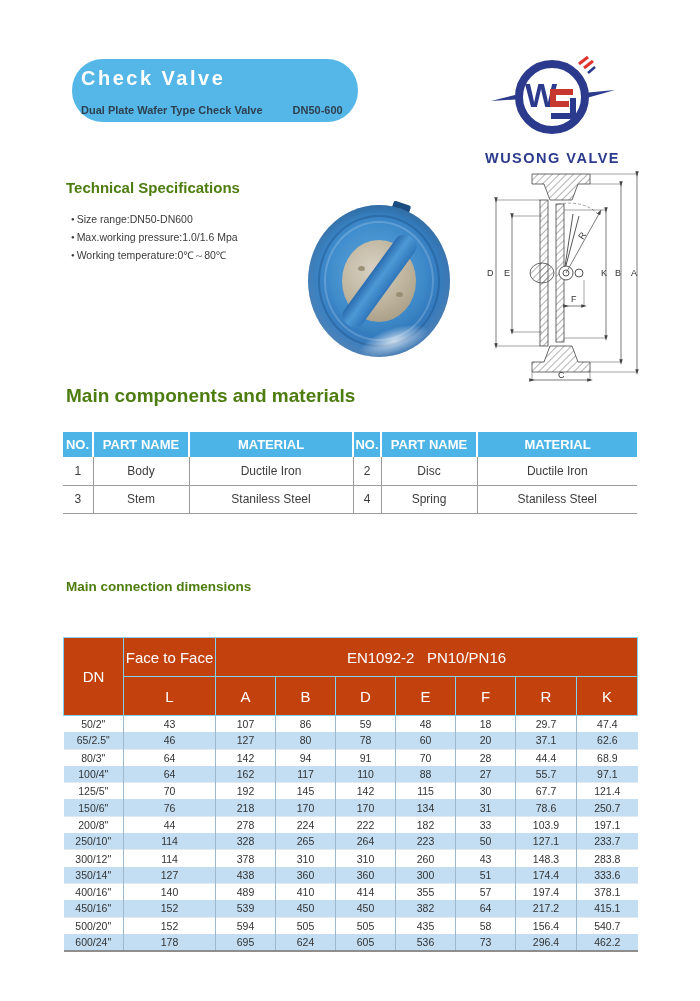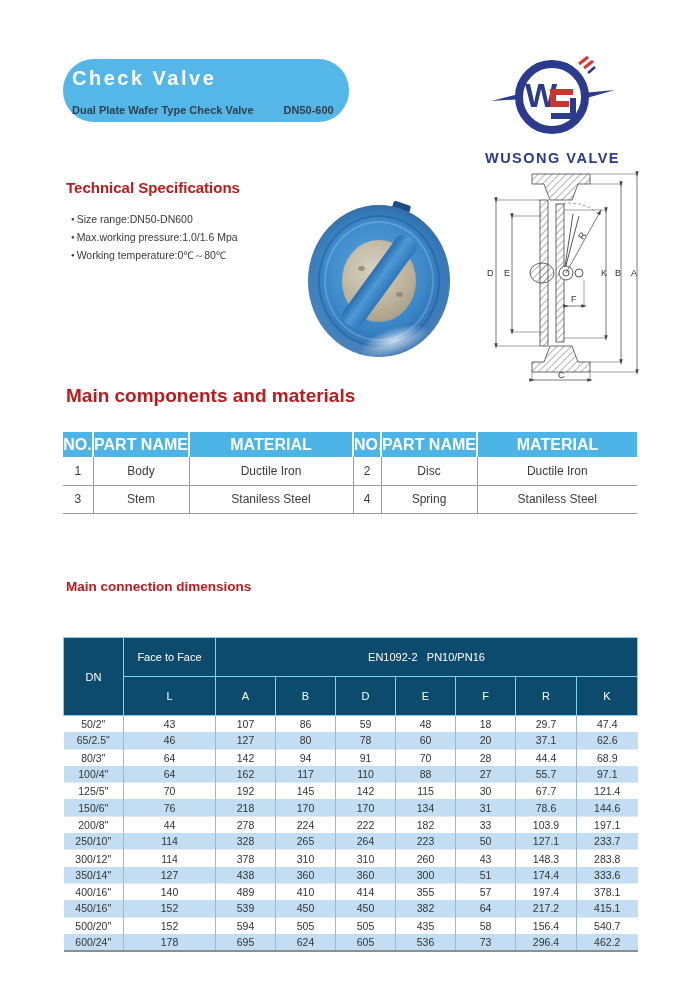--- a/index.html
+++ b/index.html
@@ -1,31 +1,31 @@
 <!DOCTYPE html>
 <html><head>
 <meta charset="utf-8">
 <style>
   * { margin:0; padding:0; box-sizing:border-box; }
   body { background:#ffffff; font-family:"Liberation Sans", sans-serif; }
   .page { position:relative; width:700px; height:1001px; background:#fff; overflow:hidden; }
 
   
-  .banner { position:absolute; left:63px; top:59px; width:286px; height:63px;
+  .banner { position:absolute; left:72px; top:59px; width:286px; height:63px;
             background:#55b7e8; padding:8px 10px 0 9px;border-radius:31px; }
   .banner-title { color:#ffffff; font-size:20px; font-weight:bold; letter-spacing:2.5px; }
   .banner-sub { margin-top:14px; font-size:11px; color:#2f4050; font-weight:bold; display:flex; }
   .banner-sub .model { margin-left:30px; }
 
   
   .logo { position:absolute; left:480px; top:52px; width:145px; text-align:center; }
   .logo-text { margin-top:4px; color:#2b3a8c; font-weight:bold; font-size:14.5px; letter-spacing:1.5px; }
 
   
-  .sec-heading { position:absolute; left:66px; color:#b91c1c; font-weight:bold; }
+  .sec-heading { position:absolute; left:66px; color:#4d7c0f; font-weight:bold; }
   .h-tech { top:179px; font-size:15px; }
   .h-comp { top:385px; font-size:19px; }
   .h-dims { top:579px; font-size:13.5px; }
 
   
   .bullets { position:absolute; left:71px; top:210px; list-style:none; }
   .bullets li { font-size:10.5px; color:#3a3a3a; line-height:18px; }
   .bullets li::before { content:"●"; font-size:6px; vertical-align:2px; margin-right:2px; color:#3a3a3a; }
 
   
@@ -54,31 +54,31 @@
   
   .drawing { position:absolute; left:480px; top:168px; }
   .drawing text { font-size:9px; fill:#333; font-family:"Liberation Sans", sans-serif; }
 
   
   table { border-collapse:collapse; table-layout:fixed; }
   th, td { text-align:center; vertical-align:middle; overflow:hidden; white-space:nowrap; }
 
   
   .comp-table { position:absolute; left:63px; top:432px; width:574px; }
-  .comp-table thead th { background:#4cb4e7; color:#fff; font-size:16px; font-weight:bold;
+  .comp-table thead th { background:#4cb4e7; color:#fff; font-size:13px; font-weight:bold;
     height:25px; border-left:2px solid #fff; }
   .comp-table thead th:first-child { border-left:none; }
   .comp-table tbody td { height:28px; font-size:12px; color:#3c3c3c;
     border:1px solid #9b9b9b; border-top:none; }
   .comp-table tbody td:first-child { border-left:none; }
   .comp-table tbody td:last-child { border-right:none; }
 
   
   .dims-table { position:absolute; left:63px; top:637px; width:574px; }
-  .dims-table thead th { background:#0c4a6e; color:#fff; font-size:11px; font-weight:normal;
+  .dims-table thead th { background:#c2410c; color:#fff; font-size:15px; font-weight:normal;
     height:39px; border:1px solid #7fd0f2; white-space:pre; }
   .dims-table tbody td { height:16.8px; font-size:10.5px; color:#333;
     border-left:1px solid #9db8cc; border-right:1px solid #9db8cc; }
   .dims-table tbody td:first-child { border-left:none; }
   .dims-table tbody td:last-child { border-right:none; }
   .dims-table tbody tr:nth-child(even) td { background:#c3def2; }
   .dims-table tbody tr:nth-child(odd) td { background:#ffffff; border-top:1px solid #e2e9ef; }
   .dims-table tbody tr:last-child td { border-bottom:2px solid #8e8e8e; }
 </style>
 </head>
@@ -328,21 +328,21 @@
         </tr>
         <tr>
           <td>150/6"</td>
           <td>76</td>
           <td>218</td>
           <td>170</td>
           <td>170</td>
           <td>134</td>
           <td>31</td>
           <td>78.6</td>
-          <td>144.6</td>
+          <td>250.7</td>
         </tr>
         <tr>
           <td>200/8"</td>
           <td>44</td>
           <td>278</td>
           <td>224</td>
           <td>222</td>
           <td>182</td>
           <td>33</td>
           <td>103.9</td>

